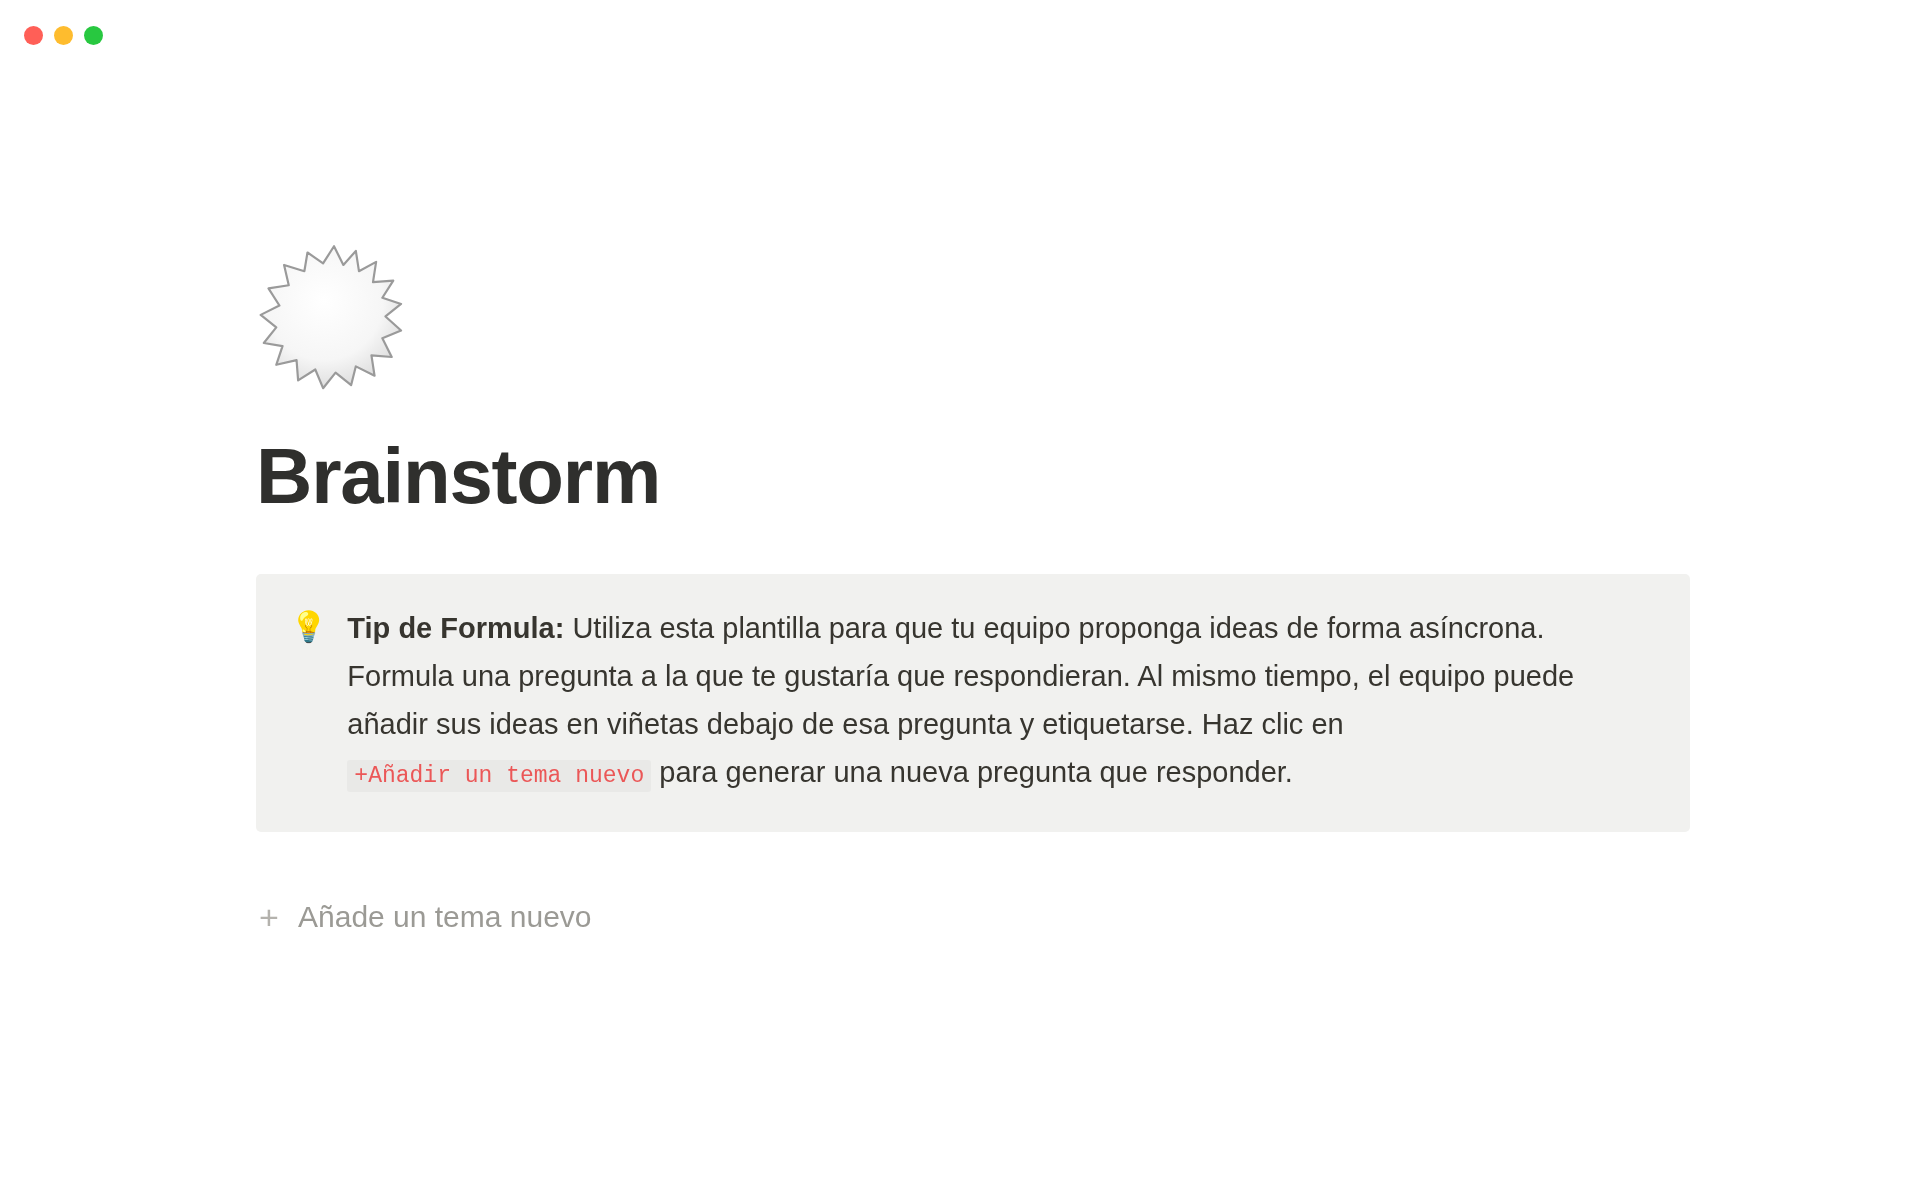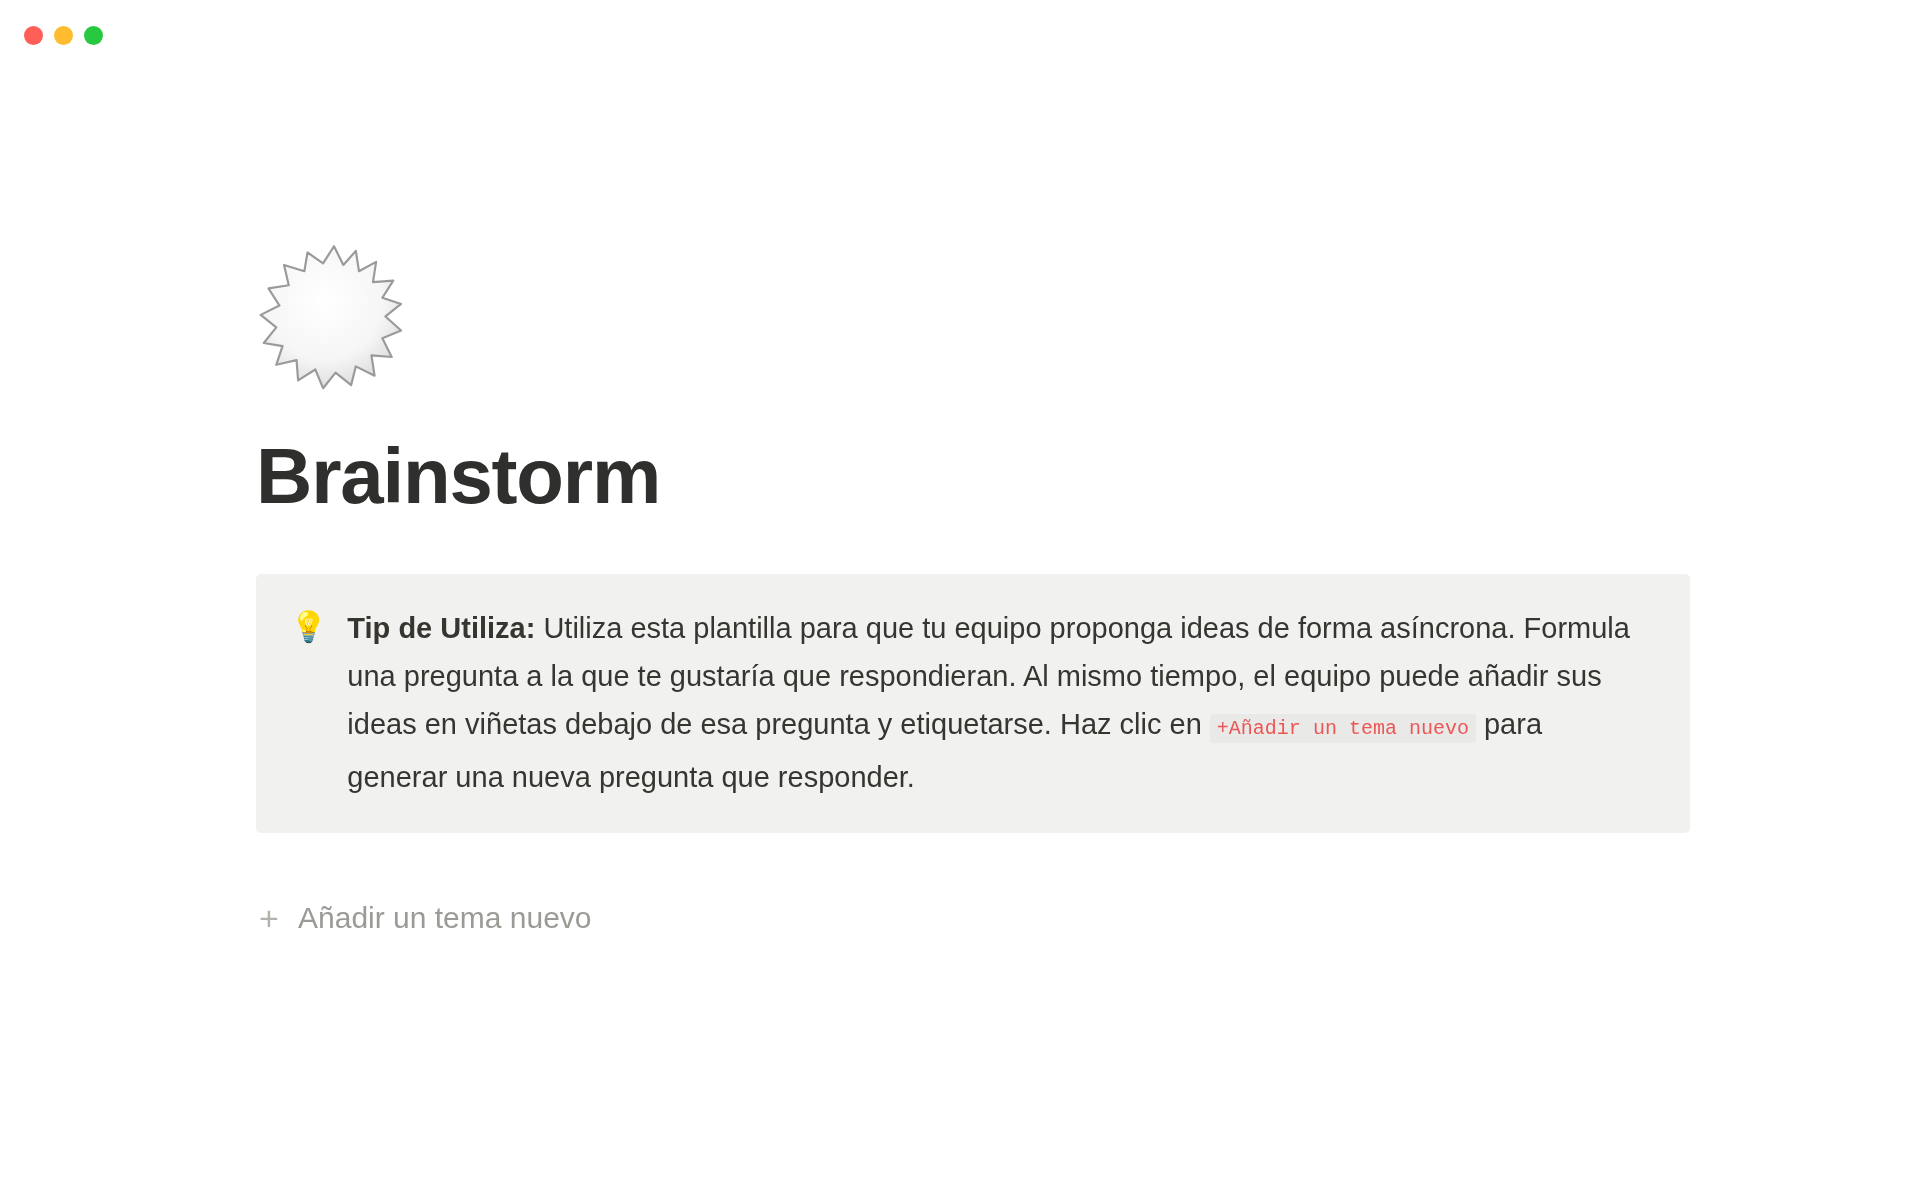--- a/index.html
+++ b/index.html
@@ -94,21 +94,21 @@
   }
   .callout-text {
     font-size: 29px;
     line-height: 48px;
     color: #37352f;
     max-width: 1290px;
   }
   .callout-text b { font-weight: bold; }
   .code {
     font-family: "Liberation Mono", monospace;
-    font-size: 20px;
+    font-size: 23px;
     color: #eb5757;
     background: #e9e9e7;
     border-radius: 3px;
     padding: 3px 7px;
     white-space: nowrap;
     text-align: center;
   }
 
   
   .add-row {
@@ -166,25 +166,25 @@
           </defs>
           <polygon points="50,4 56,16 64,7 66,20 77,14 75,27 88,26 81,37 93,41 83,49 93,58 81,63 87,75 74,74 76,87 64,81 61,93 51,85 43,95 38,83 27,90 26,77 13,80 17,68 5,66 13,56 3,48 15,42 8,31 21,29 18,16 31,20 33,8 43,15" fill="url(#burstGrad)" stroke="#9a9a9a" stroke-width="1.4" stroke-linejoin="round"></polygon>
         </svg>
       </div>
 
       <div class="page-title">Brainstorm</div>
 
       <div class="callout">
         <div class="callout-icon">💡</div>
         <div class="callout-text">
-          <b>Tip de Utiliza:</b><span> Utiliza esta plantilla para que tu equipo proponga ideas de forma asíncrona. Formula una pregunta a la que te gustaría que respondieran. Al mismo tiempo, el equipo puede añadir sus ideas en viñetas debajo de esa pregunta y etiquetarse. Haz clic en </span><span class="code">+Añadir un tema nuevo</span><span> para generar una nueva pregunta que responder.</span>
+          <b>Tip de Formula:</b><span> Utiliza esta plantilla para que tu equipo proponga ideas de forma asíncrona. Formula una pregunta a la que te gustaría que respondieran. Al mismo tiempo, el equipo puede añadir sus ideas en viñetas debajo de esa pregunta y etiquetarse. Haz clic en </span><span class="code">+Añadir un tema nuevo</span><span> para generar una nueva pregunta que responder.</span>
         </div>
       </div>
 
       <div class="add-row">
         <span class="plus-icon">+</span>
-        <span class="add-label">Añadir un tema nuevo</span>
+        <span class="add-label">Añade un tema nuevo</span>
       </div>
 
 
     </div>
   </div>
 </div>
 
 </body></html>

